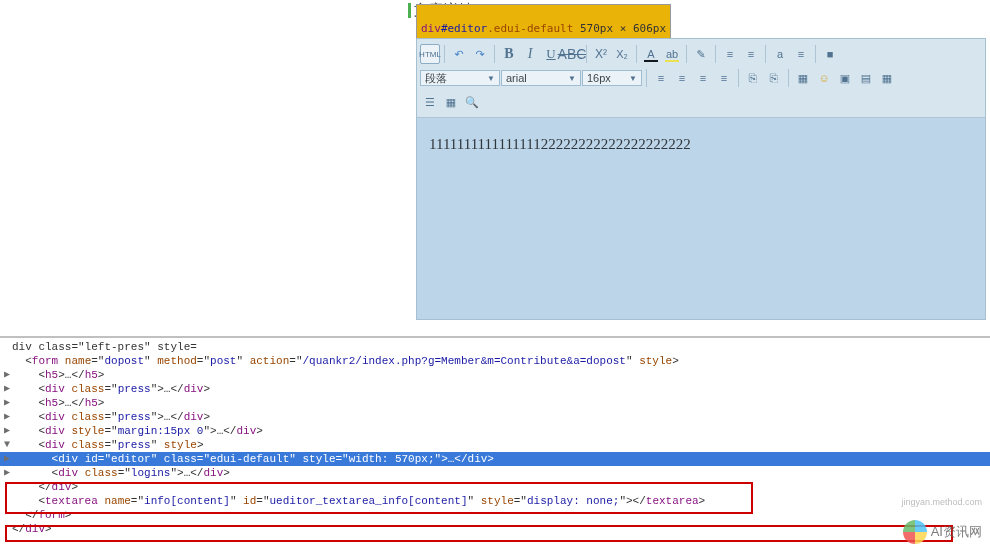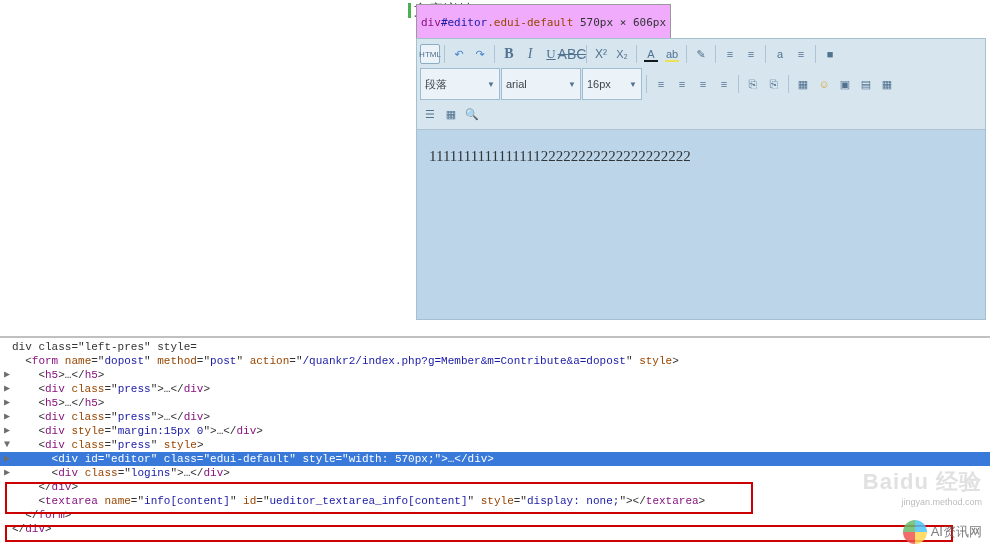--- a/index.html
+++ b/index.html
@@ -2,21 +2,21 @@
 <html><head>
 <meta charset="utf-8">
 <style>
 * { box-sizing: border-box; margin: 0; padding: 0; }
 body { font-family: Arial, sans-serif; font-size: 12px; background: #fff; width: 990px; height: 555px; overflow: hidden; position: relative; }
 
 .top-panel { height: 336px; background: #fff; position: relative; }
 .section-title { position: absolute; left: 414px; top: 1px; font-size: 15px; color: #444; }
 .section-title::before { content: ""; position: absolute; left: -6px; top: 2px; width: 3px; height: 15px; background: #4CAF50; }
 
-.tooltip { position: absolute; left: 416px; top: 4px; background: #f0abfc; border: 1px solid #999; padding: 11px 4px; font-family: Consolas, monospace; font-size: 11px; }
+.tooltip { position: absolute; left: 416px; top: 4px; background: #eab308; border: 1px solid #999; padding: 17px 4px; font-family: Consolas, monospace; font-size: 11px; }
 .tooltip .sel { color: #881280; }
 .tooltip .id { color: #1a1aa6; }
 .tooltip .cls { color: #994500; }
 .tooltip .dims { color: #333; }
 
 .editor-wrap { position: absolute; left: 416px; top: 38px; width: 570px; height: 282px; border: 1px solid #a5c1d0; background: rgba(120,170,210,0.4); }
 .editor-highlight { position: absolute; inset: 0; background: rgba(120,170,210,0.15); pointer-events: none; }
 
 .toolbar { background: #e8f0f5; border-bottom: 1px solid #b8c9d6; padding: 3px; }
 .tb-row { display: flex; align-items: center; gap: 1px; padding: 2px 0; flex-wrap: wrap; }
@@ -24,21 +24,21 @@
 .tb-btn { width: 20px; height: 20px; display: inline-flex; align-items: center; justify-content: center; cursor: pointer; color: #4a6a85; font-size: 11px; border-radius: 2px; }
 .tb-html { border: 1px solid #8faec4; background: #fff; font-size: 8px; padding: 1px 2px; color: #4a6a85; font-weight: normal; }
 .tb-bold { font-weight: bold; font-family: 'Times New Roman', serif; font-size: 14px; }
 .tb-italic { font-style: italic; font-family: 'Times New Roman', serif; font-size: 14px; }
 .tb-underline { text-decoration: underline; font-family: 'Times New Roman', serif; font-size: 13px; }
 .tb-strike { text-decoration: line-through; font-size: 14px; }
 .tb-sup { font-size: 12px; }
 .tb-color { position: relative; }
 .tb-color-bar { position: absolute; bottom: 2px; left: 3px; right: 3px; height: 2px; }
 
-.tb-select { height: 32px; border: 1px solid #a5c1d0; background: #fff; display: inline-flex; align-items: center; padding: 0 4px; font-size: 11px; color: #333; cursor: pointer; min-width: 60px; justify-content: space-between; }
+.tb-select { height: 16px; border: 1px solid #a5c1d0; background: #fff; display: inline-flex; align-items: center; padding: 0 4px; font-size: 11px; color: #333; cursor: pointer; min-width: 60px; justify-content: space-between; }
 .tb-select .arrow { color: #4a6a85; font-size: 8px; margin-left: 6px; }
 
 .editor-content { padding: 18px 12px; font-size: 15px; font-family: 'Times New Roman', serif; color: #222; }
 
 .bottom-panel { height: 219px; background: #fff; border-top: 2px solid #c0c0c0; }
 .devtools-tabs { display: flex; border-bottom: 1px solid #ccc; padding: 4px 6px 0 6px; gap: 14px; font-size: 11px; color: #333; }
 .devtools-tabs span { padding: 3px 2px; cursor: pointer; }
 
 .code-area { font-family: Consolas, 'Courier New', monospace; font-size: 11px; line-height: 14px; padding: 2px 0; white-space: pre; overflow: hidden; }
 .code-line { padding: 0 2px; position: relative; display: flex; }
@@ -144,19 +144,18 @@
 </div>
 
 <div class="bottom-panel">
   <div class="code-area" id="code-area"><div class="code-line"><span class="arrow-col"></span><span><span class="txt">div class="left-pres" style=</span></span></div><div class="code-line"><span class="arrow-col"></span><span>  <span class="txt">&lt;</span><span class="tag">form </span><span class="attr">name</span><span class="txt">="</span><span class="val">dopost</span><span class="txt">" </span><span class="attr">method</span><span class="txt">="</span><span class="val">post</span><span class="txt">" </span><span class="attr">action</span><span class="txt">="</span><span class="val">/quankr2/index.php?g=Member&amp;m=Contribute&amp;a=dopost</span><span class="txt">" </span><span class="attr">style</span><span class="txt">&gt;</span></span></div><div class="code-line"><span class="arrow-col">▶</span><span>    <span class="txt">&lt;</span><span class="tag">h5</span><span class="txt">&gt;…&lt;/</span><span class="tag">h5</span><span class="txt">&gt;</span></span></div><div class="code-line"><span class="arrow-col">▶</span><span>    <span class="txt">&lt;</span><span class="tag">div </span><span class="attr">class</span><span class="txt">="</span><span class="val">press</span><span class="txt">"&gt;…&lt;/</span><span class="tag">div</span><span class="txt">&gt;</span></span></div><div class="code-line"><span class="arrow-col">▶</span><span>    <span class="txt">&lt;</span><span class="tag">h5</span><span class="txt">&gt;…&lt;/</span><span class="tag">h5</span><span class="txt">&gt;</span></span></div><div class="code-line"><span class="arrow-col">▶</span><span>    <span class="txt">&lt;</span><span class="tag">div </span><span class="attr">class</span><span class="txt">="</span><span class="val">press</span><span class="txt">"&gt;…&lt;/</span><span class="tag">div</span><span class="txt">&gt;</span></span></div><div class="code-line"><span class="arrow-col">▶</span><span>    <span class="txt">&lt;</span><span class="tag">div </span><span class="attr">style</span><span class="txt">="</span><span class="val">margin:15px 0</span><span class="txt">"&gt;…&lt;/</span><span class="tag">div</span><span class="txt">&gt;</span></span></div><div class="code-line"><span class="arrow-col">▼</span><span>    <span class="txt">&lt;</span><span class="tag">div </span><span class="attr">class</span><span class="txt">="</span><span class="val">press</span><span class="txt">" </span><span class="attr">style</span><span class="txt">&gt;</span></span></div><div class="code-line selected"><span class="arrow-col">▶</span><span>      <span class="txt">&lt;</span><span class="tag">div </span><span class="attr">id</span><span class="txt">="</span><span class="val">editor</span><span class="txt">" </span><span class="attr">class</span><span class="txt">="</span><span class="val">edui-default</span><span class="txt">" </span><span class="attr">style</span><span class="txt">="</span><span class="val">width: 570px;</span><span class="txt">"&gt;…&lt;/</span><span class="tag">div</span><span class="txt">&gt;</span></span></div><div class="code-line"><span class="arrow-col">▶</span><span>      <span class="txt">&lt;</span><span class="tag">div </span><span class="attr">class</span><span class="txt">="</span><span class="val">logins</span><span class="txt">"&gt;…&lt;/</span><span class="tag">div</span><span class="txt">&gt;</span></span></div><div class="code-line"><span class="arrow-col"></span><span>    <span class="txt">&lt;/</span><span class="tag">div</span><span class="txt">&gt;</span></span></div><div class="code-line"><span class="arrow-col"></span><span>    <span class="txt">&lt;</span><span class="tag">textarea </span><span class="attr">name</span><span class="txt">="</span><span class="val">info[content]</span><span class="txt">" </span><span class="attr">id</span><span class="txt">="</span><span class="val">ueditor_textarea_info[content]</span><span class="txt">" </span><span class="attr">style</span><span class="txt">="</span><span class="val">display: none;</span><span class="txt">"&gt;&lt;/</span><span class="tag">textarea</span><span class="txt">&gt;</span></span></div><div class="code-line"><span class="arrow-col"></span><span>  <span class="txt">&lt;/</span><span class="tag">form</span><span class="txt">&gt;</span></span></div><div class="code-line"><span class="arrow-col"></span><span><span class="txt">&lt;/</span><span class="tag">div</span><span class="txt">&gt;</span></span></div></div>
 </div>
 
 <div class="red-box-1"></div>
 <div class="red-box-2"></div>
 
 <div class="watermark">
-  <div class="baidu">Baidu 经验</div>
   <div class="sub">jingyan.method.com</div>
   <div class="ai-logo">
       <span class="petal"></span>
       <span class="ai-txt">AI资讯网</span>
     </div>
 </div>
 
 </body></html>

